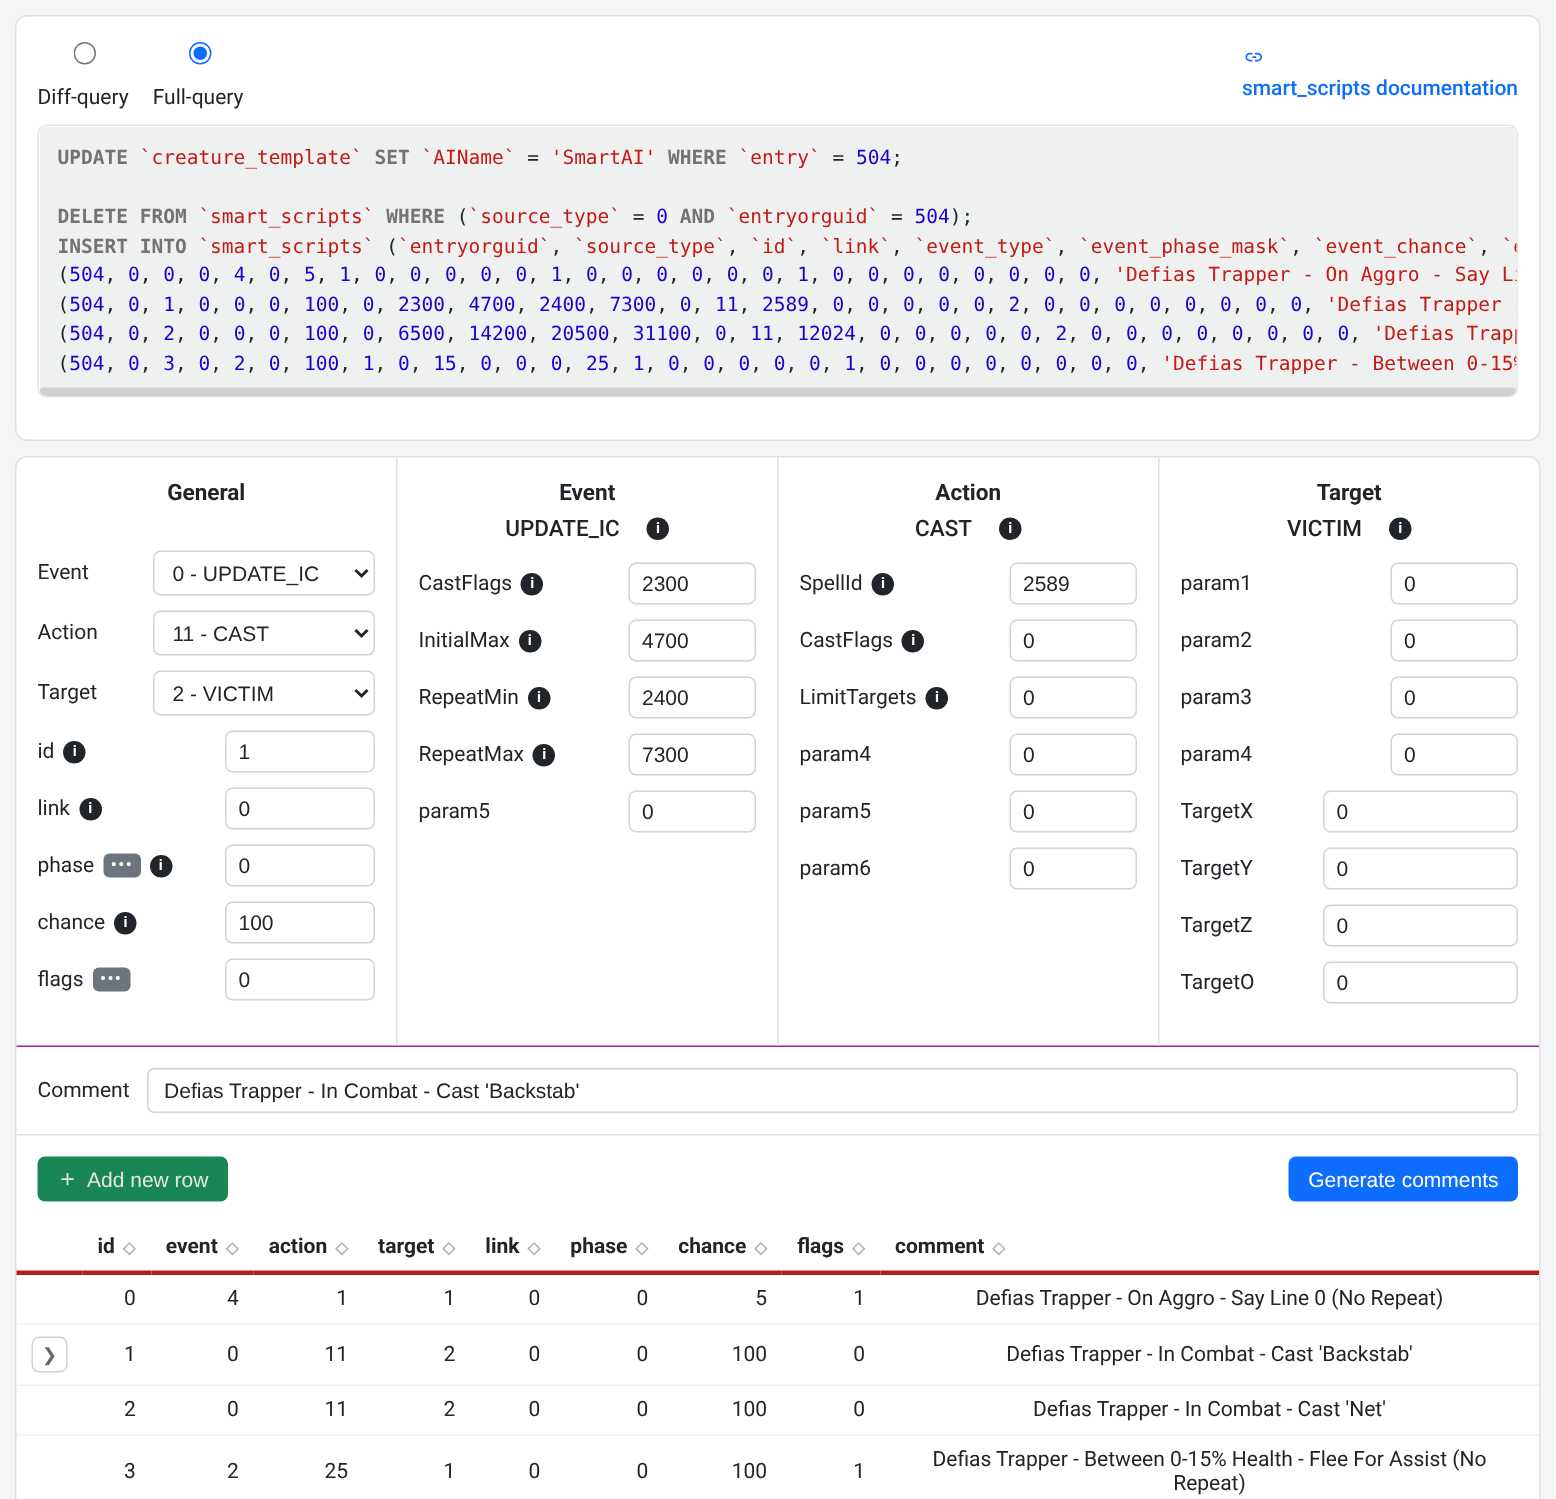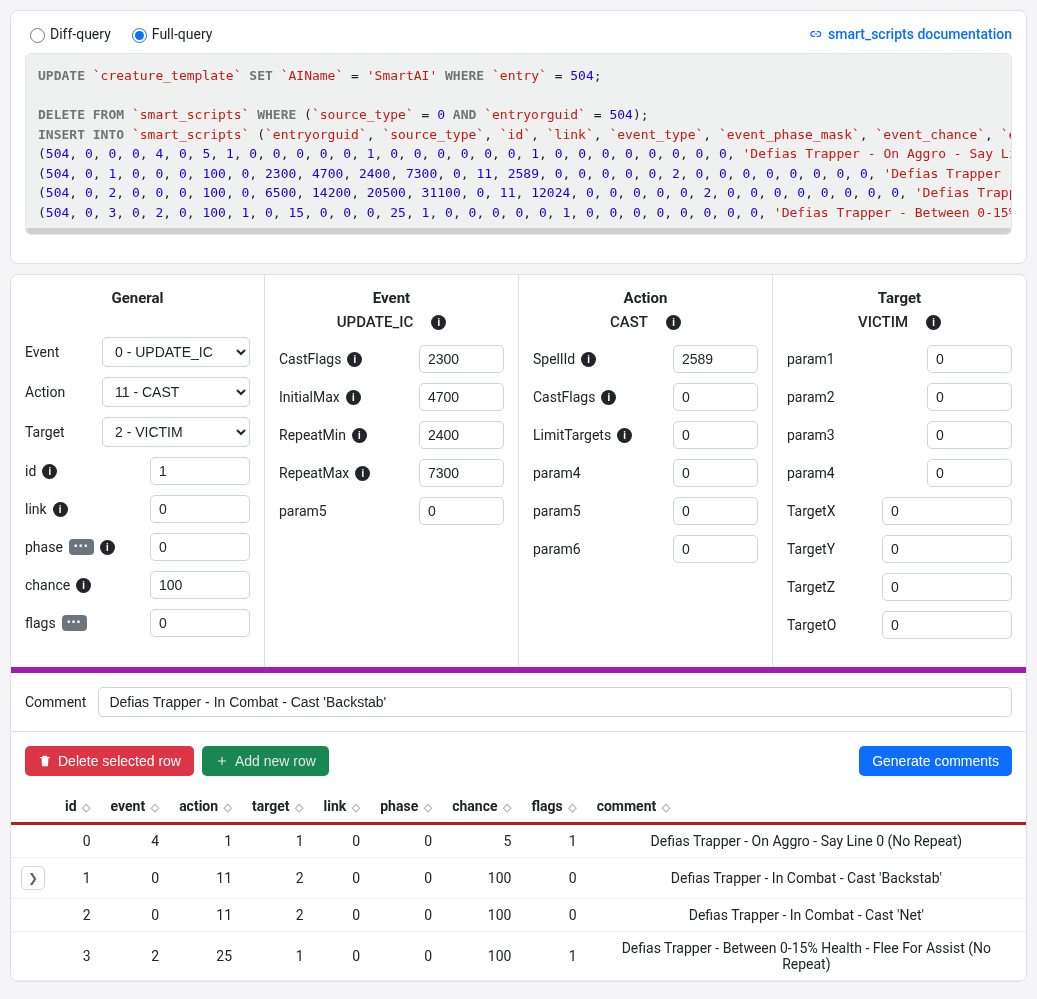--- a/index.html
+++ b/index.html
@@ -1,37 +1,37 @@
 <!DOCTYPE html>
 <html><head>
 <meta charset="utf-8">
 <style>
   * { box-sizing: border-box; }
   body { margin: 0; font-family: -apple-system, BlinkMacSystemFont, "Segoe UI", Roboto, "Helvetica Neue", Arial, sans-serif; background: #f5f5f7; color: #212529; font-size: 14px; }
   .card { background: #fff; border-radius: 8px; border: 1px solid #e0e0e0; margin: 10px; padding: 14px; }
   .topbar { display: flex; justify-content: space-between; align-items: center; margin-bottom: 10px; }
   .radios { display: flex; gap: 16px; align-items: center; }
-  .radio-wrap { display: flex; align-items: center; gap: 2px; }
+  .radio-wrap { display: flex; align-items: center; gap: 14px; flex-direction: column; }
   input[type="radio"] { width: 15px; height: 15px; accent-color: #0d6efd; }
-  .doclink { color: #0d6efd; text-decoration: none; font-weight: 500; display: flex; align-items: center; gap: 6px; }
+  .doclink { color: #0d6efd; text-decoration: none; font-weight: 500; display: flex; gap: 6px; flex-direction: column; }
   pre.code { background: #eff0f0; border: 1px solid #e5e5e5; border-radius: 6px; padding: 12px; font-family: "SF Mono", Menlo, Monaco, Consolas, monospace; font-size: 13px; line-height: 1.5; overflow-x: auto; white-space: pre; margin: 0 0 14px 0; position:relative; }
   pre.code::after{content:''; position:absolute; left:0; right:0; bottom:0; height:6px; background:#d0d0d0; border-radius:3px;}
   .kw { color:#737373; font-weight:700; }
   .id { color:#c41a16; }
   .str { color:#c41a16; }
   .op { color:#222; }
   .num { color:#1c00cf; }
   .btn { border:none; border-radius:5px; padding:7px 13px; font-size:14px; cursor:pointer; display:inline-flex; align-items:center; gap:6px; font-weight:500;}
   .btn-gray { background:#6c757d; color:#fff; }
   .btn-blue { background:#0d6efd; color:#fff; }
   .btn-red  { background:#dc3545; color:#fff; }
   .btn-green{ background:#198754; color:#e5e5e5; }
   .btnbar { display:flex; gap:8px; }
   .panelcard { padding:0; }
-  .panels { display:flex; border-bottom:6px solid #a21caf;}
+  .panels { display:flex; border-bottom:1px solid #a21caf;}
   .panel { flex:1; padding:14px 14px 18px 14px; border-right:1px solid #e0e0e0;}
   .panel:last-child{border-right:none;}
   .panel h3 { margin:0 0 6px 0; text-align:center; font-size:15px; font-weight:700;}
   .panel h4 { margin:0 0 14px 0; text-align:center; font-size:15px; font-weight:500; display:flex; justify-content:center; align-items:center; gap:18px;}
   .row { display:flex; align-items:center; margin-bottom:10px; gap:6px;}
   .row label { flex:0 0 auto; font-size:14px;}
   .row .spacer{flex:1;}
   .row input[type="text"] { width:100px; }
   input[type="text"], select, .biginput { border:1px solid #ced4da; border-radius:5px; padding:5px 8px; font-size:14px; background:#fff; color:#212529; }
   select { width:148px; }
@@ -267,26 +267,20 @@
           </div>
         </div>
     </div>
   </div>
   <div class="commentrow">
     <label>Comment</label>
     <input type="text" class="biginput" value="Defias Trapper - In Combat - Cast 'Backstab'" style="">
   </div>
   <div class="actionbar">
     <div class="btnbar">
-      <button class="btn btn-red">
-        <svg class="ic" viewBox="0 0 24 24">
-            <path d="M6 7h12l-1 14H7zm3-4h6l1 2h4v2H3V5h4z"></path>
-          </svg>
-        <span>Delete selected row</span>
-      </button>
       <button class="btn btn-green">
         <svg class="ic" viewBox="0 0 24 24">
             <path d="M11 5h2v6h6v2h-6v6h-2v-6H5v-2h6z"></path>
           </svg>
         <span>Add new row</span>
       </button>
     </div>
     <button class="btn btn-blue">
         <span>Generate comments</span>
       </button>

